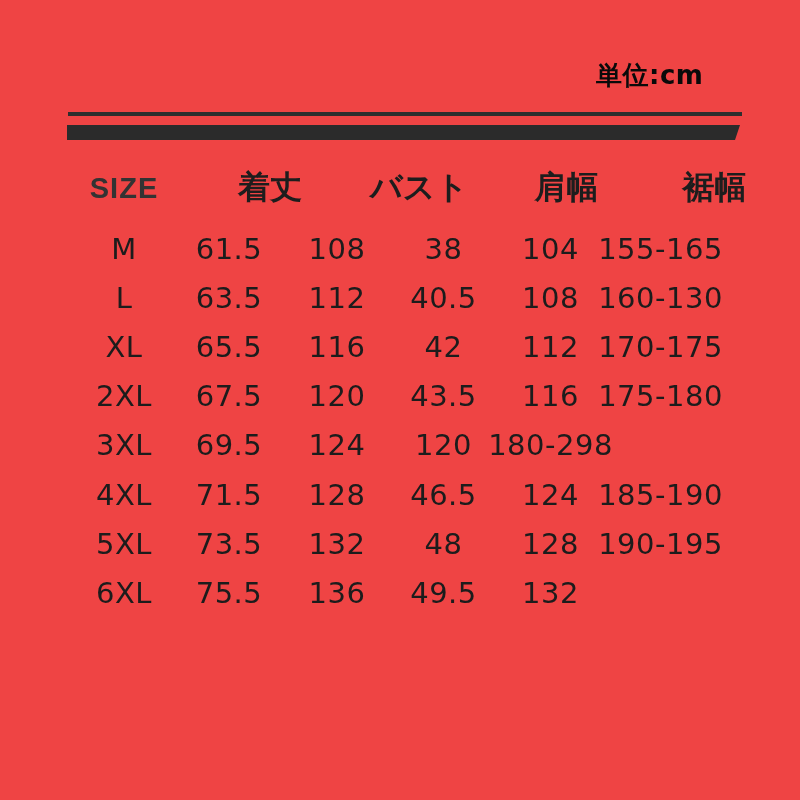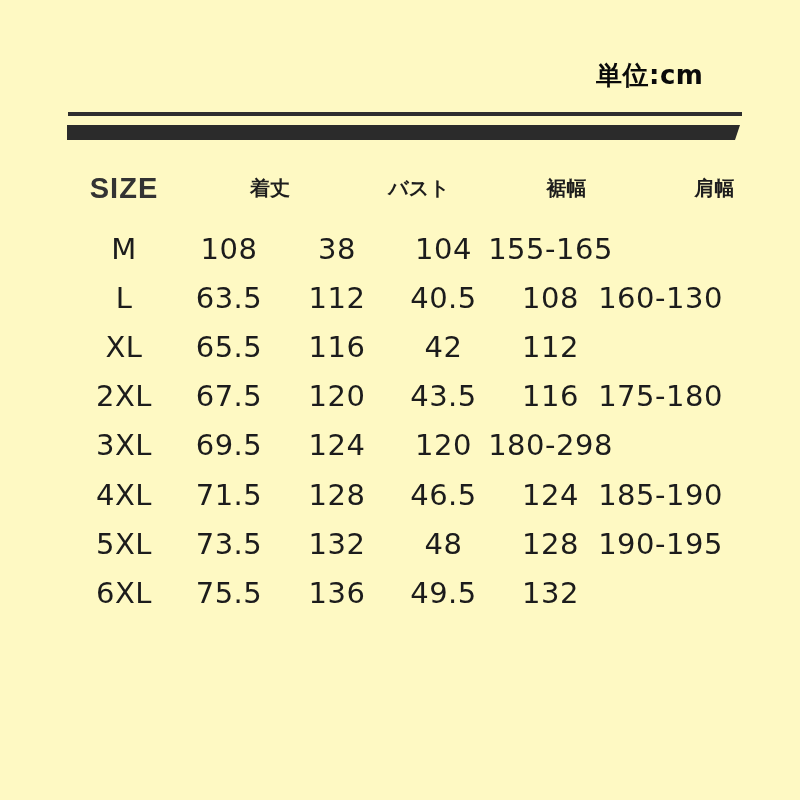--- a/index.html
+++ b/index.html
@@ -4,21 +4,21 @@
 <style>
   html, body {
     margin: 0;
     padding: 0;
     background: #ffffff;
   }
   .page {
     position: relative;
     width: 800px;
     height: 800px;
-    background: #fef9c3;
+    background: #ef4444;
     overflow: hidden;
     font-family: "DejaVu Sans", sans-serif;
     text-align: right;
   }
   .unit-label {
     position: absolute;
     left: 596px;
     top: 58px;
     font-size: 26px;
     font-weight: 700;
@@ -63,21 +63,21 @@
   }
   .cell {
     display: flex;
     align-items: center;
     justify-content: center;
     white-space: nowrap;
     overflow: visible;
   }
   .hcell {
     height: 40px;
-    font-size: 20px;
+    font-size: 32px;
     font-weight: 700;
     color: #1d1d1d;
   }
   .hcell.sizehead {
     font-family: "Liberation Sans", sans-serif;
     font-size: 29px;
     font-weight: 700;
     color: #333333;
     letter-spacing: 1px;
   }
@@ -92,46 +92,48 @@
 <body>
 
 <div class="page">
   <div class="unit-label">単位:cm</div>
   <div class="bar-thin"></div>
   <div class="bar-thick"></div>
   <div class="grid header-row" id="header-row">
       <div class="cell hcell sizehead">SIZE</div>
       <div class="cell hcell">着丈</div>
       <div class="cell hcell">バスト</div>
+      <div class="cell hcell">肩幅</div>
       <div class="cell hcell">裾幅</div>
-      <div class="cell hcell">肩幅</div>
       <div class="cell hcell">身長</div>
     </div>
   <div class="table-body" id="table-body">
       <div class="drow">
         <div class="cell dcell">M</div>
+        <div class="cell dcell">61.5</div>
         <div class="cell dcell">108</div>
         <div class="cell dcell">38</div>
         <div class="cell dcell">104</div>
         <div class="cell dcell">155-165</div>
       </div>
       <div class="drow">
         <div class="cell dcell">L</div>
         <div class="cell dcell">63.5</div>
         <div class="cell dcell">112</div>
         <div class="cell dcell">40.5</div>
         <div class="cell dcell">108</div>
         <div class="cell dcell">160-130</div>
       </div>
       <div class="drow">
         <div class="cell dcell">XL</div>
         <div class="cell dcell">65.5</div>
         <div class="cell dcell">116</div>
         <div class="cell dcell">42</div>
         <div class="cell dcell">112</div>
+        <div class="cell dcell">170-175</div>
       </div>
       <div class="drow">
         <div class="cell dcell">2XL</div>
         <div class="cell dcell">67.5</div>
         <div class="cell dcell">120</div>
         <div class="cell dcell">43.5</div>
         <div class="cell dcell">116</div>
         <div class="cell dcell">175-180</div>
       </div>
       <div class="drow">

